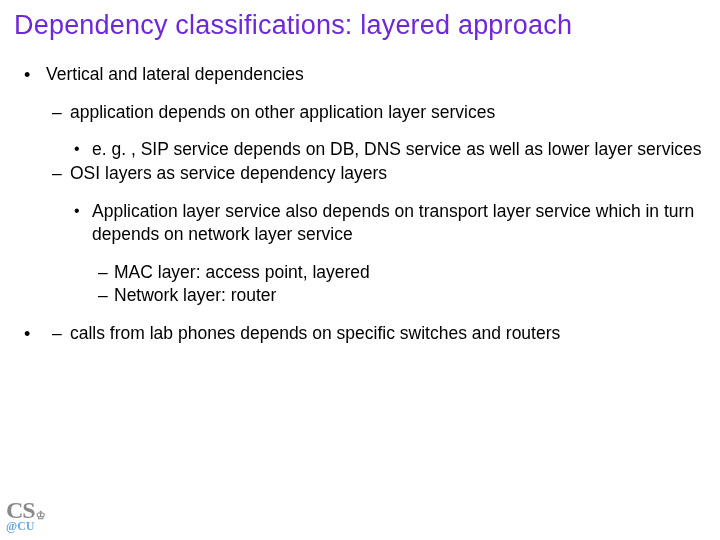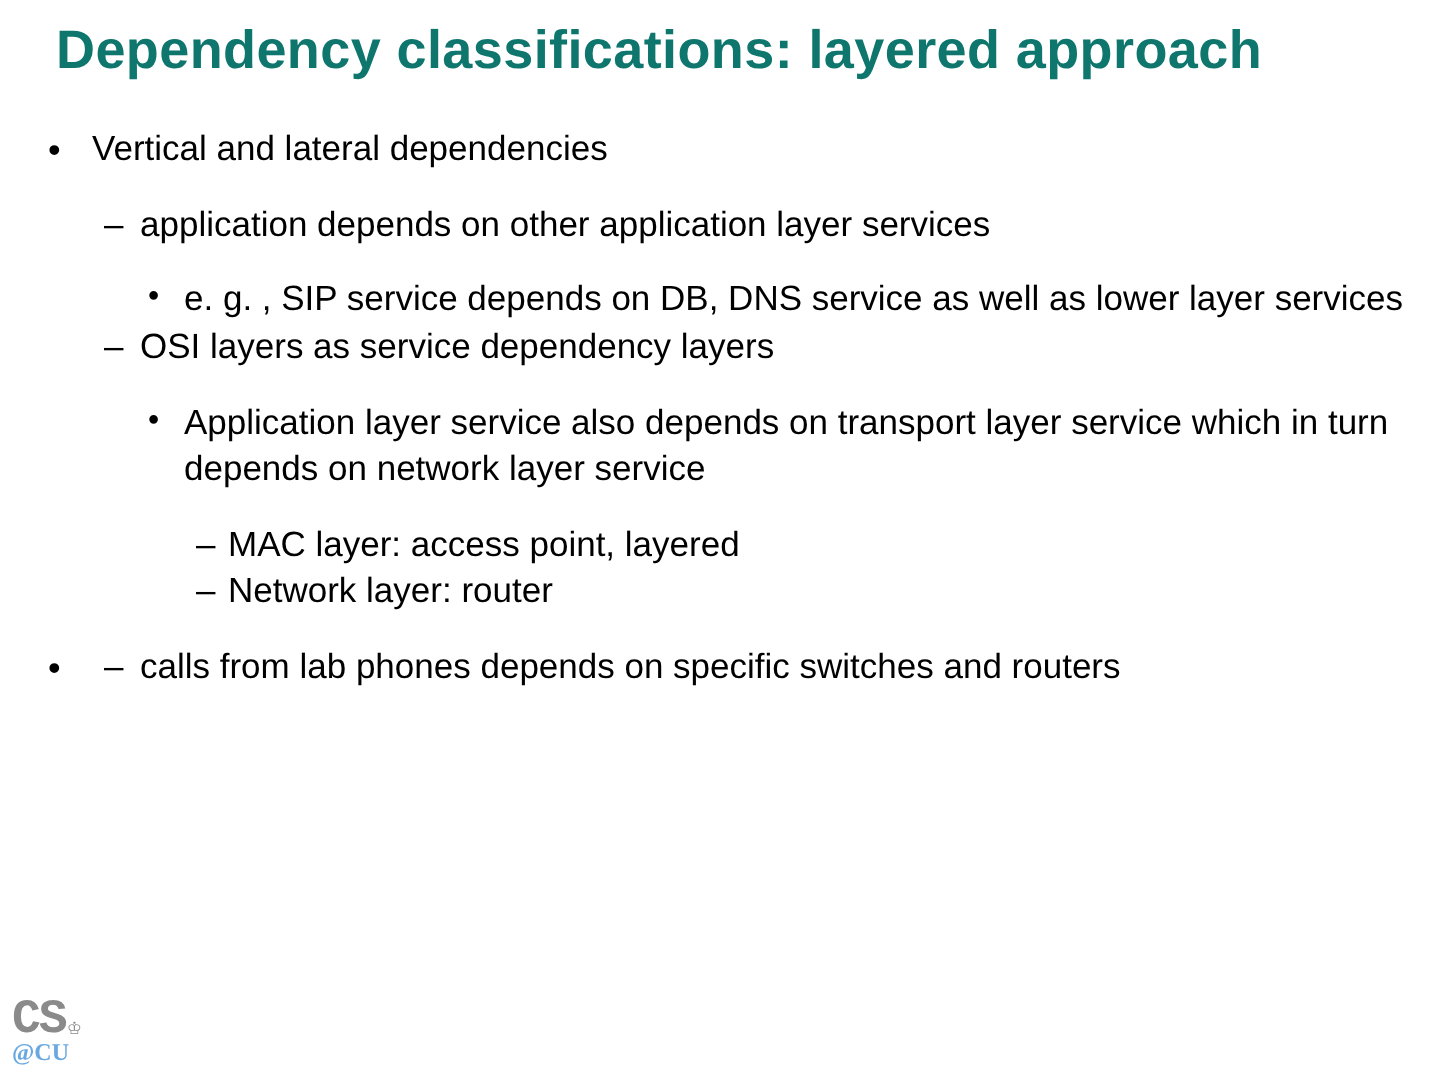--- a/index.html
+++ b/index.html
@@ -6,24 +6,24 @@
   body {
     width: 720px;
     height: 540px;
     background: #fff;
     font-family: "Trebuchet MS", "Lucida Sans", Verdana, sans-serif;
     color: #000;
     position: relative;
     overflow: hidden;
   }
   .title {
-    color: #0f766e;
+    color: #6d28d9;
     font-size: 27px;
-    font-weight: 700;
-    padding: 10px 14px 8px 28px;
+    font-weight: 400;
+    padding: 10px 14px 8px 14px;
     letter-spacing: 0.2px;
   }
   .content {
     padding: 0 18px 0 18px;
     font-size: 17.5px;
     line-height: 1.35;
   }
   ul { list-style: none; margin-top: 14px; }
   li { position: relative; padding-left: 28px; }
   .lvl0 > li::before {
@@ -59,21 +59,21 @@
     top: 0;
   }
   .logo {
     position: absolute;
     left: 6px;
     bottom: 8px;
     width: 48px;
     line-height: 0.9;
   }
   .logo-cs {
-    font-family: Liberation Mono, monospace;
+    font-family: Liberation Serif, serif;
     font-size: 24px;
     font-weight: bold;
     color: #8a8a8a;
     letter-spacing: -1px;
     display: flex;
     align-items: flex-end;
   }
   .logo-crown {
     font-size: 11px;
     color: #8a8a8a;

